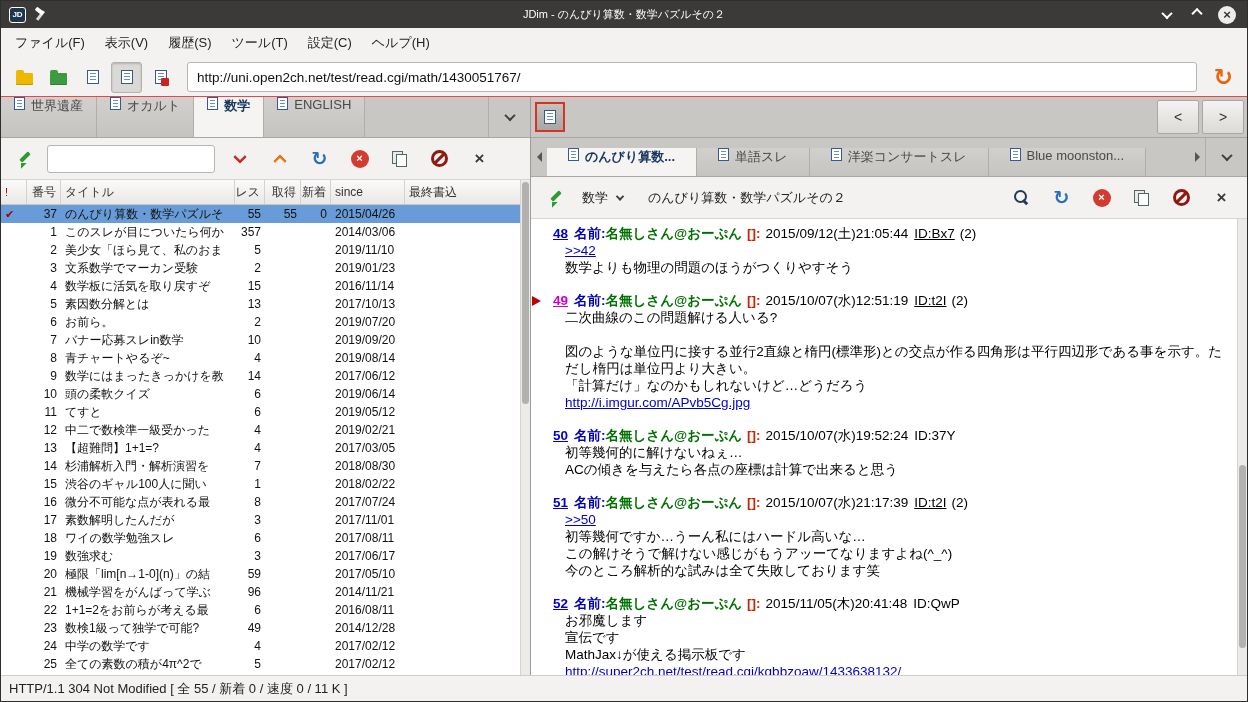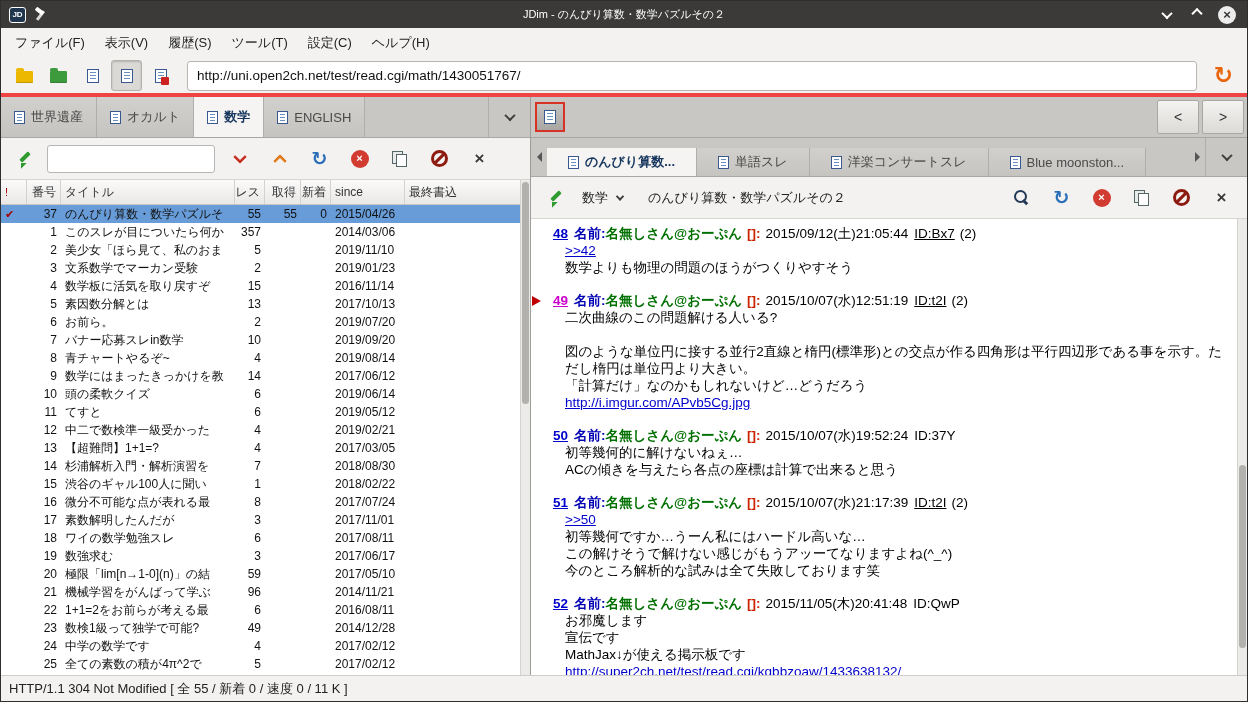--- a/index.html
+++ b/index.html
@@ -21,21 +21,21 @@
   .chev.down{transform:rotate(45deg) translate(-1px,-1px);}
   .chev.up{transform:rotate(-135deg) translate(1px,1px);}
   .chev.dark{border-color:#3f3f3f;}
   .close-circle{width:18px;height:18px;border-radius:50%;background:#ececec;color:#333;display:flex;align-items:center;justify-content:center;font-size:13px;font-weight:bold;line-height:1;}
 
   
   .menubar{flex:0 0 30px;display:flex;align-items:center;padding-left:4px;background:#f3f2f1;}
   .menu-item{padding:4px 10px;font-size:13px;color:#222;}
 
   
-  .toolbar{flex:0 0 39px;display:flex;align-items:center;gap:3px;padding:0 8px;background:#f3f2f1;border-bottom:4px solid #ef4444;}
+  .toolbar{flex:0 0 39px;display:flex;align-items:center;gap:3px;padding:0 8px;background:#f3f2f1;border-bottom:1px solid #ef4444;}
   .tbtn{width:31px;height:31px;display:flex;align-items:center;justify-content:center;border:1px solid transparent;border-radius:3px;}
   .tbtn.pressed{background:#dbd9d6;border:1px solid #b4b2ae;box-shadow:inset 0 1px 2px rgba(0,0,0,.18);}
   .folder{width:17px;height:12px;background:#edb900;border-radius:1px;position:relative;margin-top:3px;box-shadow:inset 0 -1px 0 rgba(0,0,0,.18);}
   .folder::before{content:"";position:absolute;top:-3px;left:0;width:8px;height:3px;background:inherit;border-radius:2px 2px 0 0;}
   .folder.green{background:#3d9b3d;}
   .doc-icon{width:12px;height:14px;background:#fff;border:1px solid #39588f;position:relative;display:inline-block;flex:0 0 auto;}
   .doc-icon::after{content:"";position:absolute;left:2px;right:2px;top:2px;height:8px;background:repeating-linear-gradient(to bottom,#6a8fc0 0,#6a8fc0 1px,transparent 1px,transparent 3px);}
   .doc-icon.red::before{content:"";position:absolute;right:-3px;bottom:-3px;width:8px;height:8px;background:#cc2222;border-radius:1px;z-index:2;}
   .urlbar{flex:1;height:30px;border:1px solid #b8b6b2;border-radius:3px;background:#fff;padding:0 9px;font-size:13.5px;color:#111;margin:0 8px;font-family:"Liberation Sans","DejaVu Sans",sans-serif;}
   .g-reload{font-family:"DejaVu Sans",sans-serif;font-size:23px;font-weight:bold;color:#e8650c;line-height:1;}
@@ -43,21 +43,21 @@
 
   
   .main{flex:1;display:flex;min-height:0;}
   .left-panel{flex:0 0 530px;display:flex;flex-direction:column;background:#fff;border-right:1px solid #9f9d9a;min-width:0;}
   .right-panel{flex:1;display:flex;flex-direction:column;min-width:0;}
 
   
   .board-tabbar,.right-strip,.thread-tabbar{background:#c9c7c4;border-bottom:1px solid #a9a7a4;}
   .board-tabbar{flex:0 0 41px;display:flex;align-items:stretch;}
   .board-tabs{display:flex;flex:1;min-width:0;overflow:hidden;}
-  .tab{display:flex;align-items:center;gap:6px;padding:0 13px;border-right:1px solid #b0aeab;color:#4a4a4a;font-size:13px;white-space:nowrap;background:linear-gradient(#d2d0cd,#c6c4c1);}
+  .tab{display:flex;align-items:flex-start;gap:6px;padding:0 13px;border-right:1px solid #b0aeab;color:#4a4a4a;font-size:13px;white-space:nowrap;background:linear-gradient(#d2d0cd,#c6c4c1);}
   .tab.active{background:#f5f4f2;color:#16365d;font-weight:bold;}
   .tab .doc-icon{width:11px;height:13px;}
   .tab-dd{width:42px;display:flex;align-items:center;justify-content:center;border-left:1px solid #b0aeab;}
 
   
   .board-toolbar{flex:0 0 42px;background:#f3f2f1;display:flex;align-items:center;gap:9px;padding:0 9px;border-bottom:1px solid #d8d6d3;}
   .write-btn{width:28px;height:28px;display:flex;align-items:center;justify-content:center;}
   .pencil{width:16px;height:16px;position:relative;}
   .pencil::before{content:"";position:absolute;left:7px;top:0;width:4px;height:12px;background:#2f9a2f;border-radius:1px;transform:rotate(45deg);}
   .pencil::after{content:"";position:absolute;left:1px;bottom:0;width:0;height:0;border:4px solid transparent;border-right-color:#2f9a2f;transform:rotate(45deg);}

